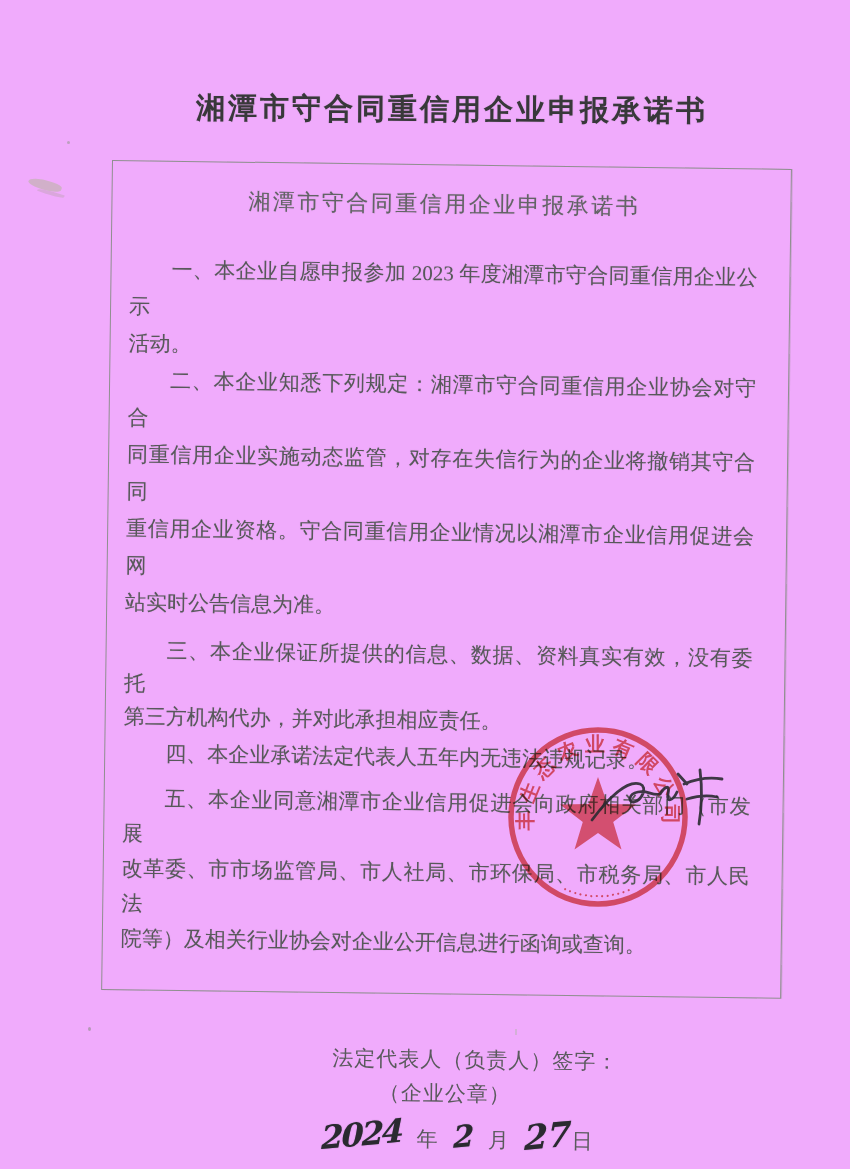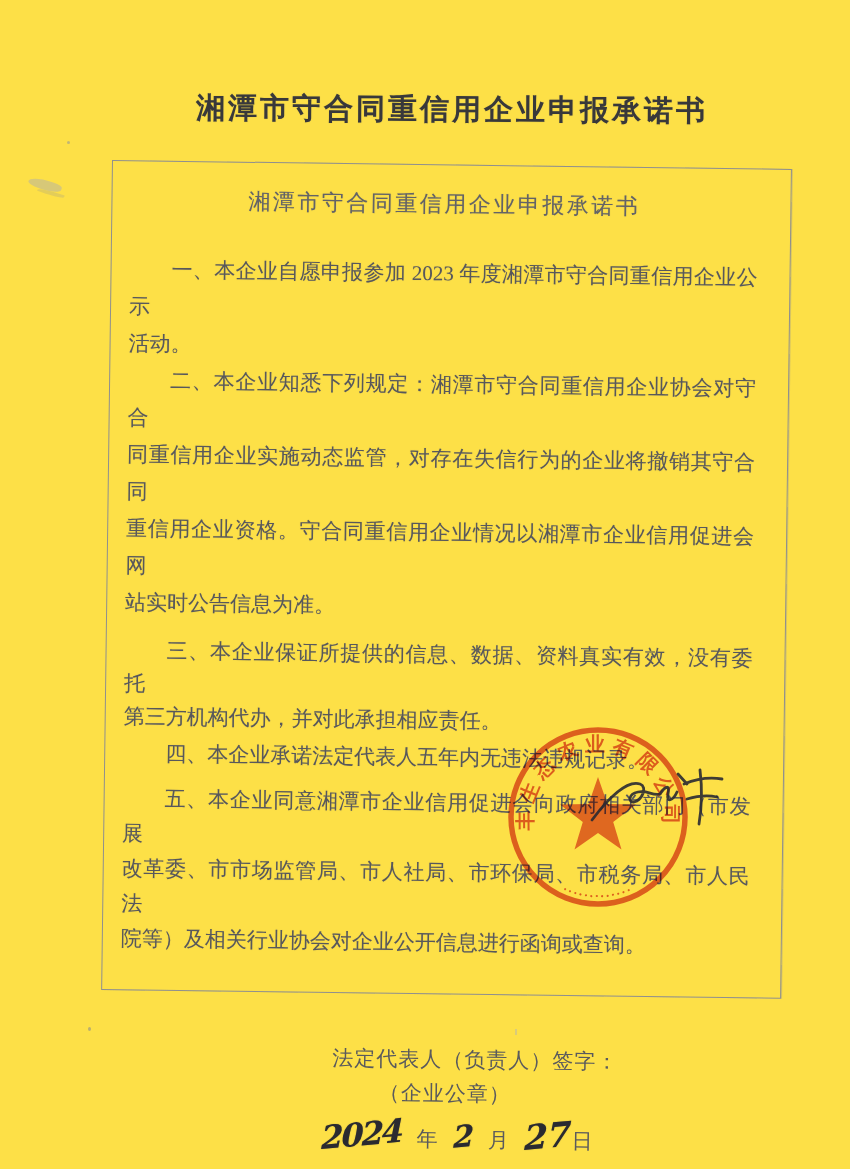--- a/index.html
+++ b/index.html
@@ -1,19 +1,19 @@
 <!DOCTYPE html>
 <html><head>
 <meta charset="utf-8">
 <style>
   html,body{margin:0;padding:0;}
   .page{
     position:relative;
     width:850px;height:1169px;
-    background:#fde047;
+    background:#f0abfc;
     overflow:hidden;
     font-family:"Liberation Serif","DejaVu Serif",serif;
   }
   
   .smudge{
     position:absolute;left:28px;top:180px;width:34px;height:10px;
     background:#b9b5a0;border-radius:70% 30% 60% 40%;
     transform:rotate(18deg);opacity:.55;
     box-shadow:8px 6px 0 -3px rgba(160,156,135,.5);
   }

